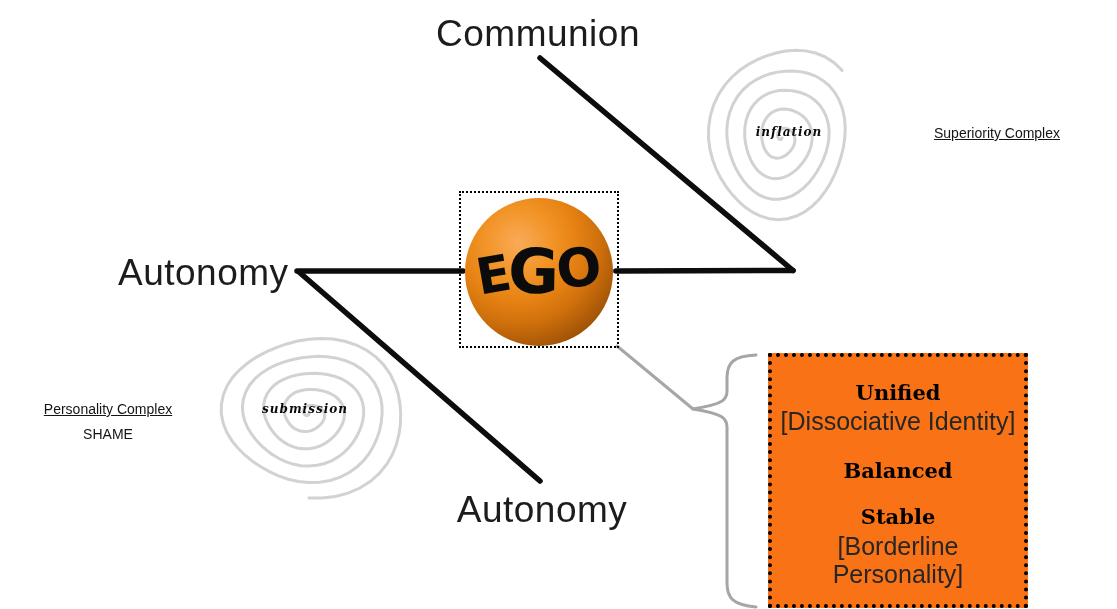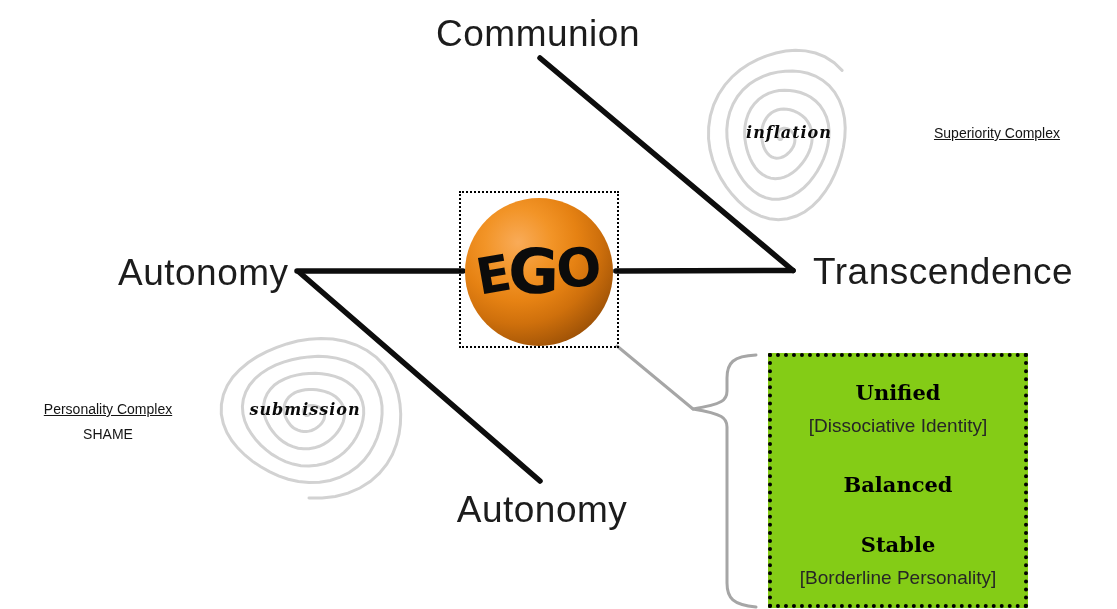--- a/index.html
+++ b/index.html
@@ -24,21 +24,21 @@
     position:absolute;text-align:center;font-size:14px;color:#141414;
     line-height:25px;white-space:nowrap;transform:translateX(-50%);
   }
   .complex-superiority{left:997px;top:121px;}
   .complex-inferiority{left:108px;top:397px;}
   .complex-title{text-decoration:underline;}
 
   
   .spiral-word{
     position:absolute;font-family:"DejaVu Serif",serif;font-style:italic;
-    font-weight:bold;font-size:16px;color:#0a0a0a;letter-spacing:1px;
+    font-weight:bold;font-size:12px;color:#0a0a0a;letter-spacing:1px;
     transform:translate(-50%,-50%);white-space:nowrap;
   }
   .word-inflation{left:789px;top:132px;}
   .word-submission{left:305px;top:409px;}
 
   
   .ego-box{
     position:absolute;left:459px;top:191px;width:160px;height:157px;
     border:2px dotted #000;box-sizing:border-box;
   }
@@ -55,30 +55,30 @@
     display:flex;align-items:center;line-height:1;
   }
   .ego-word span{display:inline-block;line-height:1;}
   .ego-word span:nth-child(1){font-size:50px;transform:rotate(-10deg) translateY(3px);}
   .ego-word span:nth-child(2){font-size:62px;transform:rotate(1deg);margin:0 -2px;}
   .ego-word span:nth-child(3){font-size:53px;transform:rotate(-7deg) translateY(-5px);}
 
   
   .legend-box{
     position:absolute;left:768px;top:353px;width:260px;height:255px;
-    box-sizing:border-box;border:4px dotted #000;background:#84cc16;
+    box-sizing:border-box;border:4px dotted #000;background:#f97316;
     display:flex;flex-direction:column;justify-content:space-between;
     padding:24px 6px 15px;text-align:center;
   }
   .legend-item{}
   .legend-title{
     font-family:"DejaVu Serif",serif;font-weight:bold;font-size:21px;
     color:#000;line-height:1.1;
   }
-  .legend-sub{font-size:19px;color:#262626;margin-top:11px;line-height:1.15;}
+  .legend-sub{font-size:25px;color:#262626;margin-top:3px;line-height:1.15;}
 </style>
 </head>
 <body>
 
 <div class="canvas">
 
   <svg class="decor-svg" viewBox="0 0 1117 609">
 
     <g transform="translate(782,138) rotate(100) scale(92,78)">
       <path fill="none" stroke="#d2d2d2" stroke-width="3" vector-effect="non-scaling-stroke" stroke-linecap="round" d="M0,0L0.005,0.001L0.009,0.002L0.013,0.005L0.016,0.009L0.019,0.014L0.020,0.020L0.020,0.025L0.018,0.031L0.015,0.037L0.011,0.042L0.006,0.048L0.000,0.052L-0.007,0.057L-0.016,0.060L-0.026,0.062L-0.036,0.063L-0.048,0.062L-0.059,0.059L-0.070,0.054L-0.081,0.047L-0.090,0.038L-0.098,0.026L-0.104,0.014L-0.107,0.000L-0.110,-0.014L-0.110,-0.029L-0.109,-0.045L-0.106,-0.061L-0.102,-0.078L-0.095,-0.094L-0.086,-0.111L-0.074,-0.127L-0.059,-0.141L-0.042,-0.153L-0.022,-0.162L-0.001,-0.168L0.022,-0.170L0.044,-0.168L0.067,-0.163L0.088,-0.154L0.109,-0.144L0.129,-0.130L0.148,-0.115L0.167,-0.097L0.184,-0.077L0.199,-0.055L0.212,-0.029L0.222,-0.001L0.227,0.028L0.226,0.059L0.221,0.090L0.210,0.120L0.194,0.147L0.174,0.172L0.151,0.194L0.125,0.214L0.097,0.230L0.067,0.244L0.035,0.256L0.002,0.265L-0.034,0.270L-0.071,0.272L-0.109,0.268L-0.147,0.258L-0.183,0.242L-0.217,0.220L-0.247,0.192L-0.271,0.160L-0.290,0.123L-0.304,0.084L-0.313,0.044L-0.317,0.003L-0.317,-0.039L-0.313,-0.081L-0.305,-0.123L-0.293,-0.166L-0.276,-0.208L-0.254,-0.249L-0.225,-0.287L-0.189,-0.321L-0.148,-0.349L-0.103,-0.370L-0.054,-0.382L-0.004,-0.386L0.047,-0.383L0.096,-0.373L0.144,-0.357L0.189,-0.336L0.233,-0.311L0.276,-0.281L0.316,-0.248L0.353,-0.209L0.387,-0.165L0.415,-0.116L0.436,-0.062L0.449,-0.005L0.451,0.054L0.443,0.113L0.425,0.170L0.399,0.224L0.365,0.273L0.325,0.317L0.280,0.356L0.232,0.391L0.181,0.422L0.126,0.448L0.068,0.470L0.006,0.485L-0.058,0.493L-0.125,0.492L-0.192,0.480L-0.256,0.458L-0.316,0.424L-0.370,0.380L-0.415,0.328L-0.452,0.270L-0.481,0.207L-0.502,0.142L-0.516,0.075L-0.524,0.007L-0.526,-0.062L-0.522,-0.132L-0.510,-0.203L-0.490,-0.273L-0.460,-0.342L-0.420,-0.407L-0.368,-0.465L-0.308,-0.515L-0.239,-0.553L-0.165,-0.579L-0.087,-0.592L-0.009,-0.595L0.068,-0.588L0.144,-0.572L0.217,-0.549L0.289,-0.519L0.358,-0.483L0.426,-0.440L0.489,-0.388L0.547,-0.328L0.597,-0.259L0.636,-0.182L0.662,-0.099L0.674,-0.011L0.670,0.077L0.652,0.163L0.621,0.245L0.579,0.321L0.530,0.392L0.473,0.456L0.411,0.516L0.343,0.570L0.270,0.619L0.190,0.661L0.104,0.694L0.013,0.716L-0.082,0.724L-0.178,0.717L-0.272,0.693L-0.361,0.654L-0.442,0.600L-0.513,0.534L-0.574,0.458L-0.624,0.377L-0.665,0.291L-0.697,0.202L-0.721,0.110L-0.738,0.015L-0.745,-0.083L-0.742,-0.183L-0.726,-0.284L-0.696,-0.383L-0.650,-0.478L-0.588,-0.564L-0.512,-0.639L-0.424,-0.700L-0.327,-0.746L-0.226,-0.776L-0.121,-0.792L-0.017,-0.796L0.087,-0.788L0.189,-0.772L0.290,-0.746L0.390,-0.712L0.488,-0.666L0.582,-0.608L0.669,-0.537L0.746,-0.453L0.808,-0.356L0.854,-0.250L0.881,-0.136L0.888,-0.020L0.877,0.095L0.850,0.207L0.809,0.313L0.756,0.414L0.695,0.508L0.626,0.597L0.548,0.681L0.462,0.758L0.366,0.826L0.260,0.883L0.145,0.926L0.023,0.950L-0.102,0.954L-0.227,0.937L-0.346,0.898L-0.458,0.840L-0.559,0.767L-0.648,0.681L-0.726,0.586L-0.793,0.485L-0.850,0.377L-0.898,0.265L-0.937,0.148L-0.964,0.025L-0.977,-0.103L-0.973,-0.234L-0.949,-0.364L-0.904,-0.491L-0.837,-0.608"></path>
@@ -94,21 +94,20 @@
     <path d="M461,271 L618,271" fill="none" stroke="#a6a6a6" stroke-width="4"></path>
 
     <path d="M540,58 L793,270.5" fill="none" stroke="#0d0d0d" stroke-width="5.5" stroke-linecap="round"></path>
     <path d="M297,271 L463,271" fill="none" stroke="#0d0d0d" stroke-width="5.5" stroke-linecap="round"></path>
     <path d="M616,271 L793,270.5" fill="none" stroke="#0d0d0d" stroke-width="5.5" stroke-linecap="round"></path>
     <path d="M299,272 L540,481" fill="none" stroke="#0d0d0d" stroke-width="5.5" stroke-linecap="round"></path>
   </svg>
 
   <div class="axis-label axis-communion">Communion</div>
   <div class="axis-label axis-autonomy">Autonomy</div>
-  <div class="axis-label axis-transcendence">Transcendence</div>
   <div class="axis-label axis-security">Autonomy</div>
 
   <div class="spiral-word word-inflation">inflation</div>
   <div class="spiral-word word-submission">submission</div>
 
   <div class="complex-block complex-superiority">
     <div class="complex-title">Superiority Complex</div>
   </div>
   <div class="complex-block complex-inferiority">
     <div class="complex-title">Personality Complex</div>

